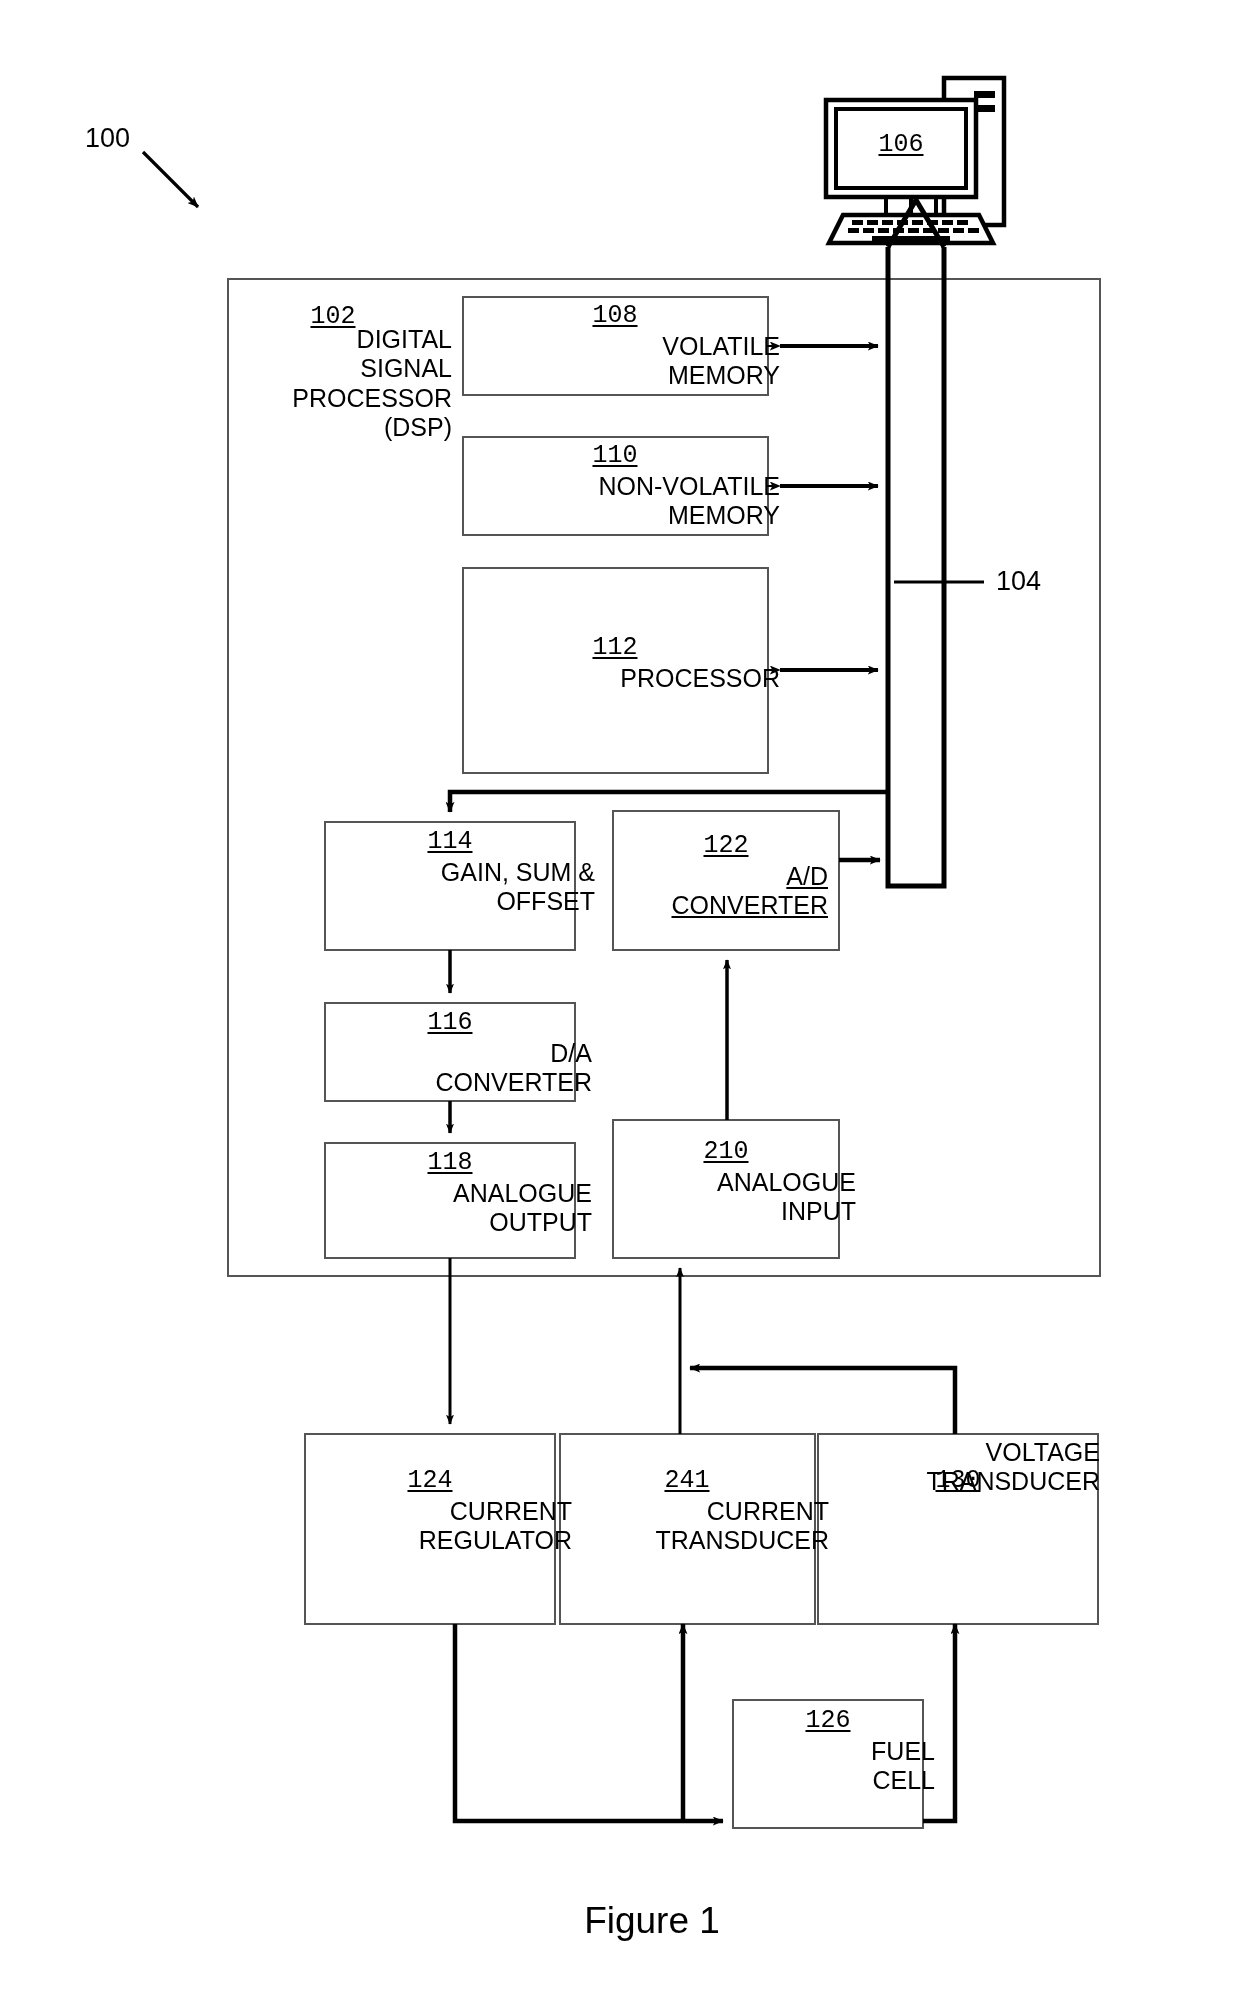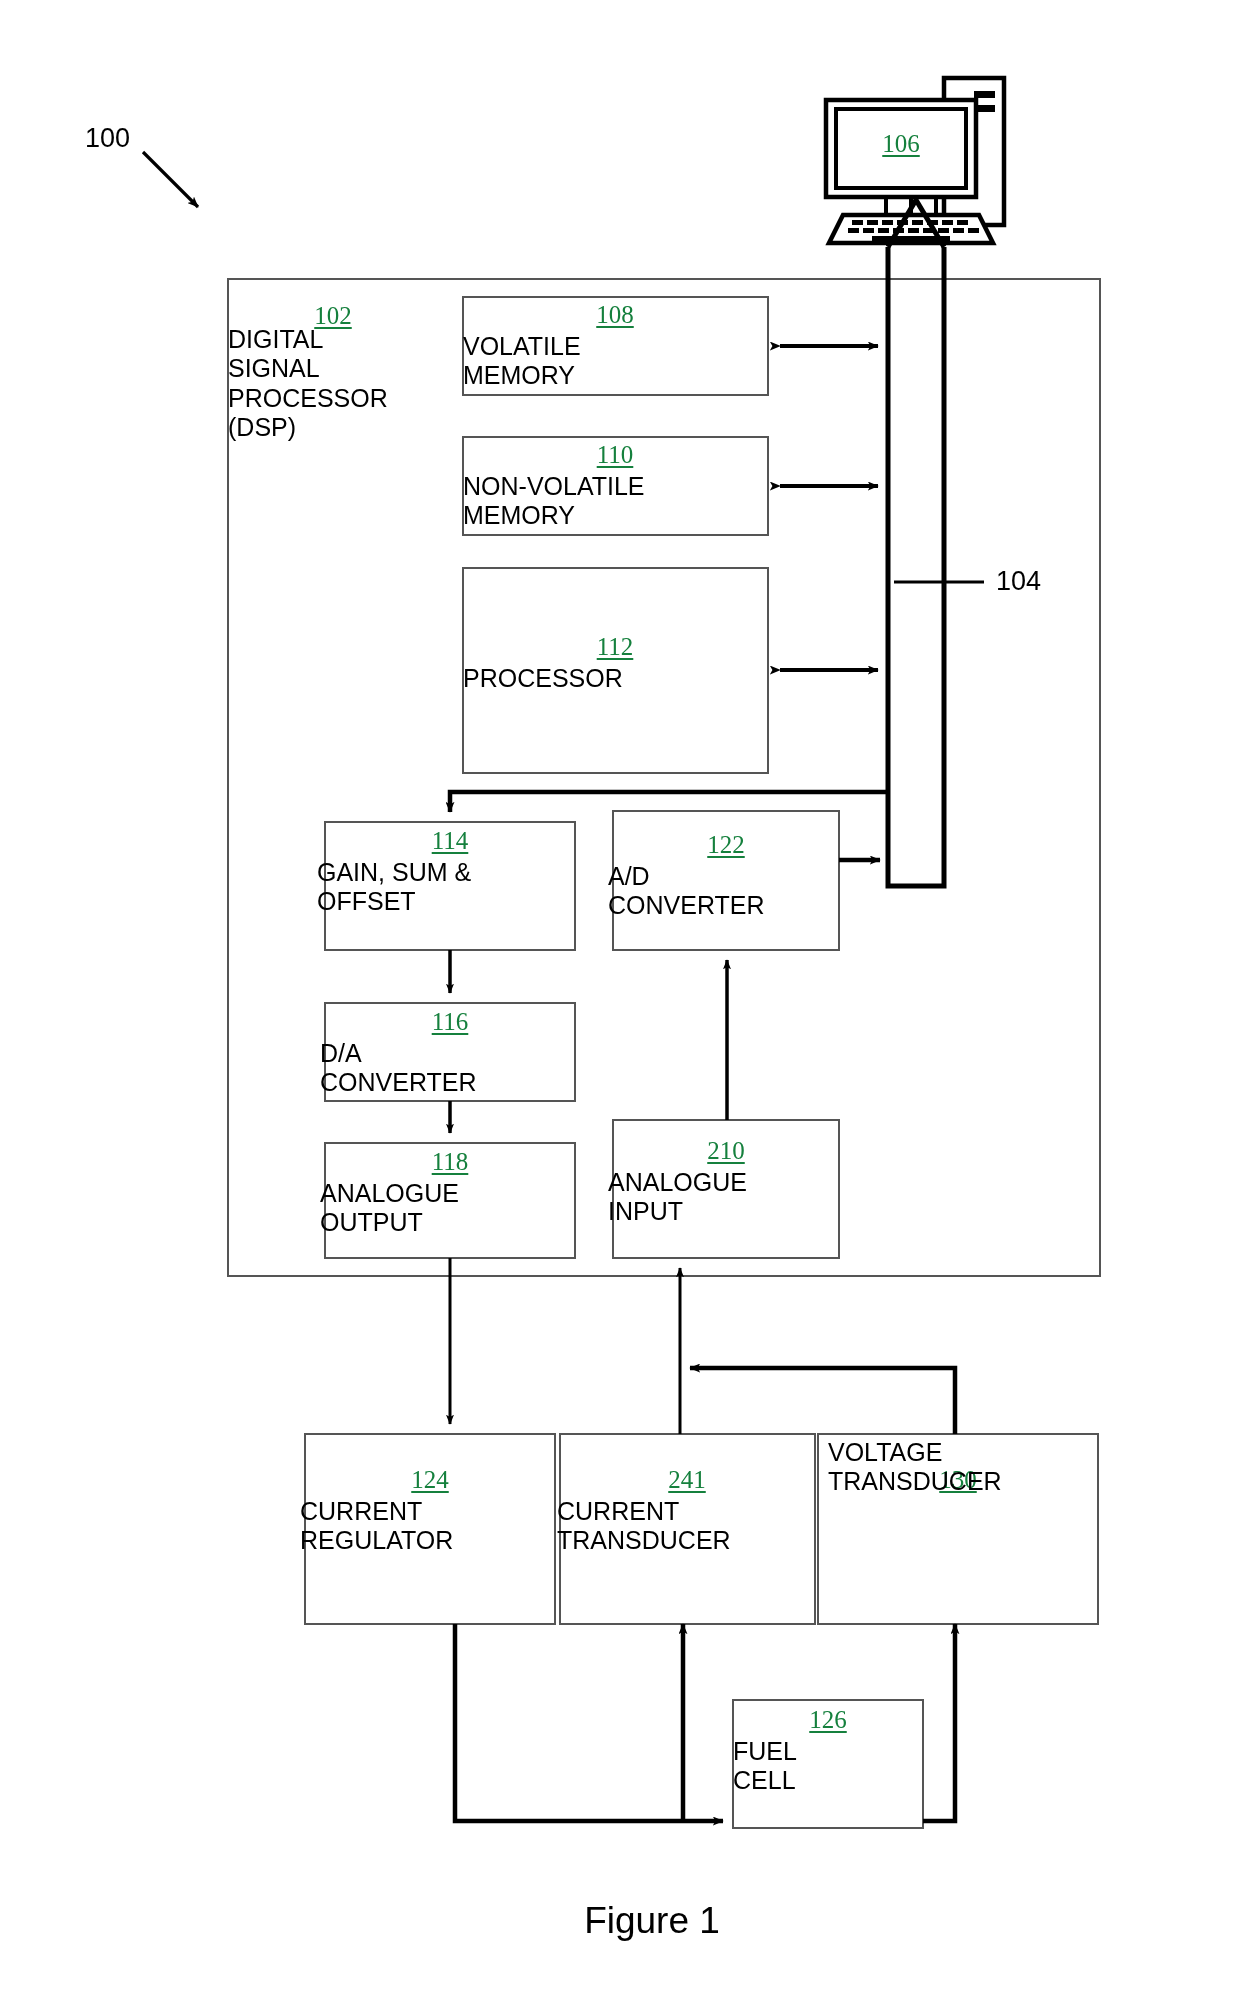--- a/index.html
+++ b/index.html
@@ -22,32 +22,33 @@
   }
   svg#diagram {
     position: absolute;
     left: 0; top: 0;
     width: 1240px;
     height: 1999px;
   }
   
   .lbl {
     position: absolute;
-    text-align: left;
+    text-align: right;
     color: #000;
     font-family: "Liberation Sans", sans-serif;
     line-height: 1.17;
     white-space: pre-line;
     user-select: none;
+    padding-left: 12px;
   }
   .ref {
     position: absolute;
     text-align: center;
-    color: #15803d;
-    font-family: Liberation Serif, serif;
+    color: #000000;
+    font-family: Liberation Mono, monospace;
     text-decoration: underline;
     text-underline-offset: 3px;
     user-select: none;
   }
   .plain {
     position: absolute;
     color: #000;
     font-family: "Liberation Sans", sans-serif;
     user-select: none;
   }
@@ -209,21 +210,21 @@
 
   <div class="ref refnum" style="left:415px; top:1148px; width:70px;">118</div>
   <div class="lbl blk" style="left:320px; top:1179px; width:260px;">ANALOGUE
 OUTPUT</div>
 
   <div class="ref refnum" style="left:691px; top:1137px; width:70px;">210</div>
   <div class="lbl blk" style="left:608px; top:1168px; width:236px;">ANALOGUE
 INPUT</div>
 
   <div class="ref refnum" style="left:691px; top:831px; width:70px;">122</div>
-  <div class="lbl blk" style="left:608px; top:862px; width:236px;">A/D
+  <div class="lbl blk" style="left:580px; top:862px; width:236px;text-decoration:underline;">A/D
 CONVERTER</div>
 
   <div class="ref refnum" style="left:395px; top:1466px; width:70px;text-align:center;">124</div>
   <div class="lbl blk" style="left:300px; top:1497px; width:260px;">CURRENT
 REGULATOR</div>
 
   <div class="ref refnum" style="left:793px; top:1706px; width:70px;">126</div>
   <div class="lbl blk" style="left:733px; top:1737px; width:190px;">FUEL
 CELL</div>
 

